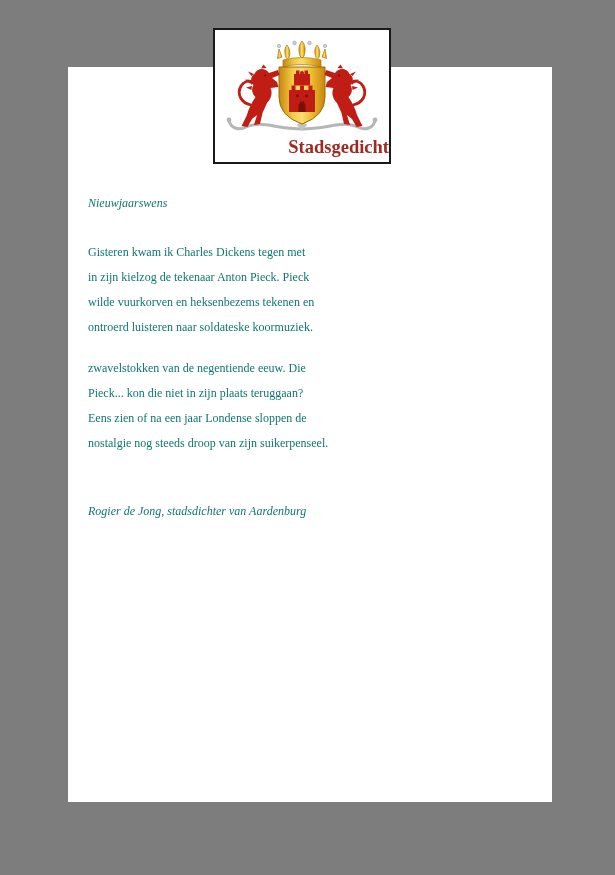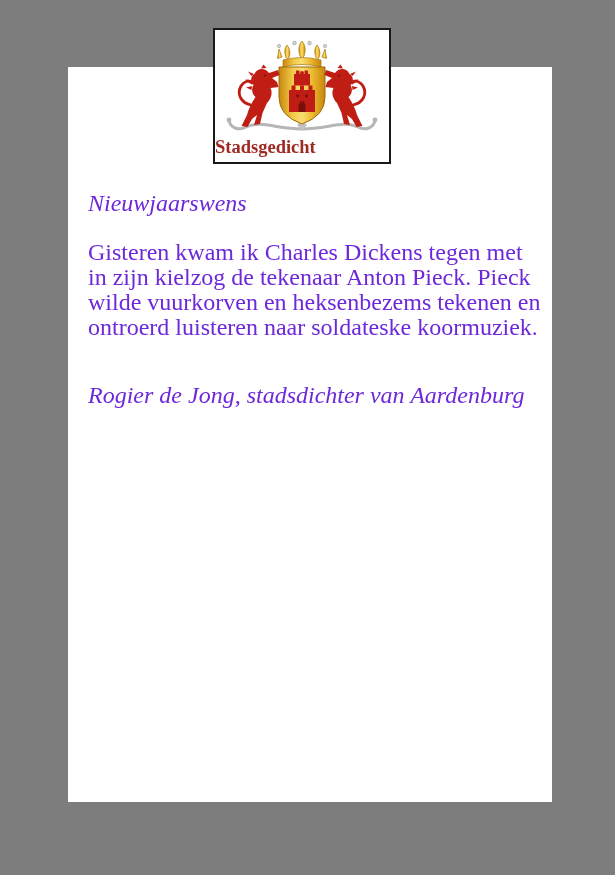--- a/index.html
+++ b/index.html
@@ -17,22 +17,22 @@
     top: 67px;
     width: 484px;
     height: 735px;
     background: #ffffff;
   }
   .content {
     position: absolute;
     left: 20px;
     top: 124px;
     width: 460px;
-    color: #6d28d9;
-    font-size: 24px;
+    color: #0f766e;
+    font-size: 12px;
     line-height: 25px;
   }
   .poem-title {
     font-style: italic;
     margin: 0 0 24px 0;
   }
   .stanza {
     white-space: pre-line;
     margin: 0 0 16px 0;
   }
@@ -42,21 +42,21 @@
   }
   .logo-box {
     position: absolute;
     left: 213px;
     top: 28px;
     width: 178px;
     height: 136px;
     box-sizing: border-box;
     background: #ffffff;
     border: 2px solid #191919;
-    text-align: left;
+    text-align: right;
   }
   .crest-svg {
     display: block;
     margin: 2px auto 0 auto;
   }
   .logo-label {
     margin-top: 2px;
     font-family: "Liberation Serif", serif;
     font-weight: bold;
     font-size: 18.5px;
@@ -69,20 +69,24 @@
 
 <div class="screen">
 
   <div class="page">
     <div class="content">
       <div class="poem-title">Nieuwjaarswens</div>
       <div class="stanza">Gisteren kwam ik Charles Dickens tegen met
 in zijn kielzog de tekenaar Anton Pieck. Pieck
 wilde vuurkorven en heksenbezems tekenen en
 ontroerd luisteren naar soldateske koormuziek.</div>
+      <div class="stanza">zwavelstokken van de negentiende eeuw. Die
+Pieck... kon die niet in zijn plaats teruggaan?
+Eens zien of na een jaar Londense sloppen de
+nostalgie nog steeds droop van zijn suikerpenseel.</div>
       <div class="attribution">Rogier de Jong, stadsdichter van Aardenburg</div>
     </div>
   </div>
 
   <div class="logo-box">
     <svg class="crest-svg" width="172" height="102" viewBox="0 0 172 102">
       <defs>
         <linearGradient id="gold" x1="0" y1="0" x2="1" y2="0">
           <stop offset="0" stop-color="#c8860e"></stop>
           <stop offset="0.3" stop-color="#f3cb48"></stop>

